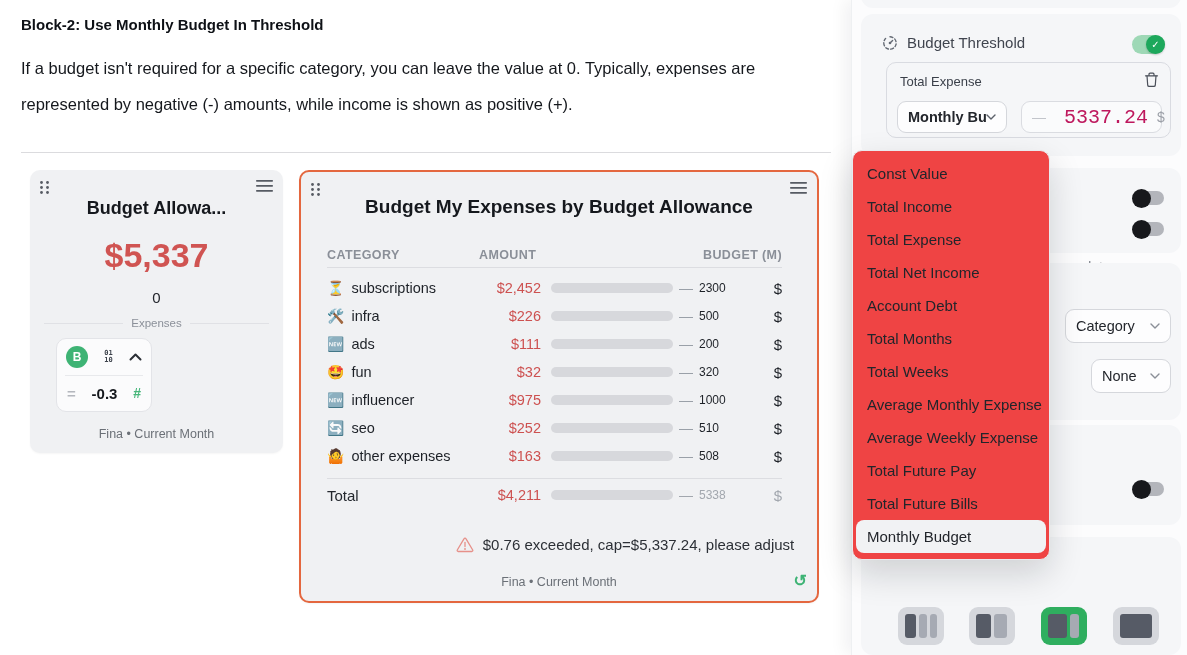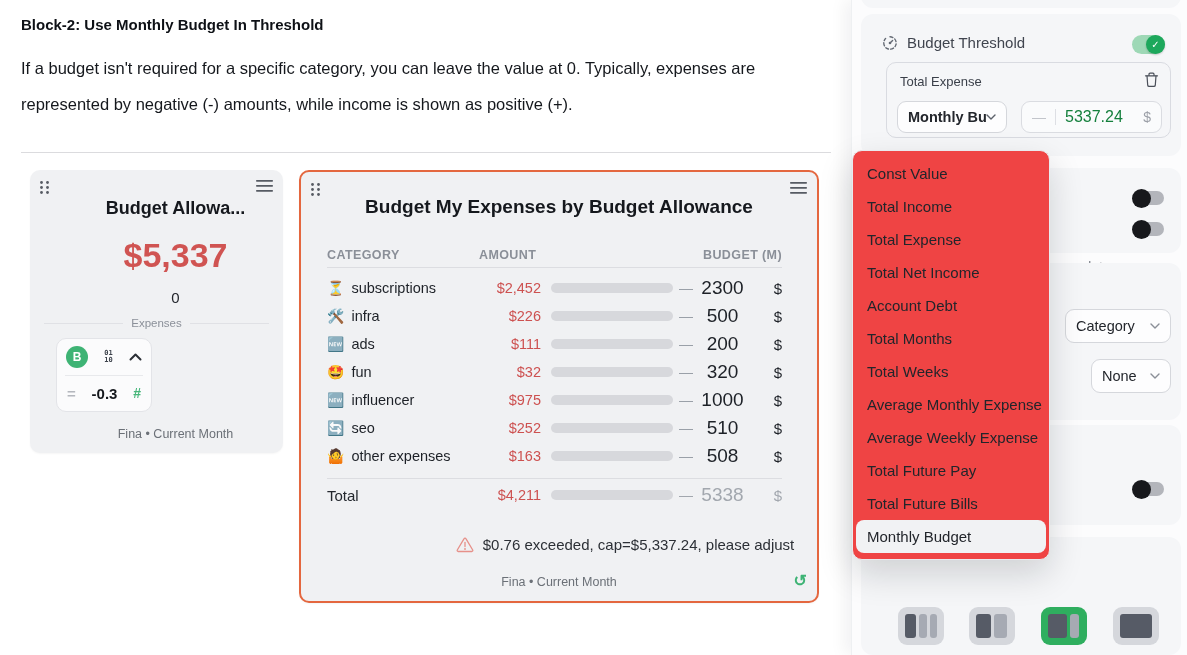--- a/index.html
+++ b/index.html
@@ -11,21 +11,21 @@
     color: #16191f;
     overflow: hidden;
   }
   
   .doc-heading { position:absolute; left:21px; top:16px; font-size:15px; font-weight:bold; color:#0e1116; }
   .doc-par { position:absolute; left:21px; top:50px; width:790px; font-size:16.5px; line-height:36px; color:#15181d; }
   .doc-divider { position:absolute; left:21px; top:152px; width:810px; height:1px; background:#dbdbde; }
 
   
   .card { position:absolute; background:#f0f1f3; border-radius:10px; }
-  .card1 { left:30px; top:170px; width:253px; height:283px; box-shadow:0 1px 2px rgba(0,0,0,.04);padding-left:19px; }
+  .card1 { left:30px; top:170px; width:253px; height:283px; box-shadow:0 1px 2px rgba(0,0,0,.04); }
   .card2 { left:299px; top:170px; width:520px; height:433px; border:2px solid #e4673f; box-shadow:0 1px 2px rgba(0,0,0,.04); }
 
   .drag-handle { position:absolute; left:9px; top:10px; }
   .menu-lines  { position:absolute; right:10px; top:10px; }
 
   .c1-title { position:absolute; top:28px; width:100%; text-align:center; font-size:18px; font-weight:bold; color:#15181d; }
   .c1-value { position:absolute; top:66px; width:100%; text-align:center; font-size:34px; font-weight:bold; color:#d05452; }
   .c1-zero  { position:absolute; top:119px; width:100%; text-align:center; font-size:15px; color:#23262c; }
   .c1-vars  { position:absolute; top:147px; left:14px; right:14px; display:flex; align-items:center; gap:8px; color:#8b9099; font-size:11.5px; }
   .c1-vars::before,.c1-vars::after { content:""; flex:1; height:1px; background:#e0e1e5; }
@@ -46,21 +46,21 @@
   .tbl-div { height:1px; background:#dcdde1; margin-top:3px; }
   .rows { margin-top:6px; }
   .row { display:flex; align-items:center; height:28px; }
   .cell-name { flex:0 0 152px; font-size:14.5px; color:#1d2127; display:flex; align-items:center; gap:7px; white-space:nowrap; overflow:hidden;}
   .cell-name .emo { font-size:14px; }
   .cell-amt  { flex:0 0 62px; text-align:right; font-size:14.5px; color:#cd5150; font-weight:500;}
   .cell-bar  { flex:0 0 132px; display:flex; justify-content:flex-end; }
   .bar-track { width:122px; height:10px; border-radius:5px; background:#d7d8dc; overflow:hidden; }
   .bar-fill  { height:100%; border-radius:5px; }
   .cell-min  { flex:0 0 26px; text-align:center; color:#9aa0a8; font-size:14px; }
-  .cell-bud  { flex:1; text-align:center; font-size:19px; color:#1d2127; }
+  .cell-bud  { flex:1; text-align:left; font-size:12px; color:#1d2127; }
   .cell-cur  { flex:0 0 36px; text-align:right; font-size:15px; color:#1d2127; }
   .hd-cat { flex:0 0 152px; } .hd-amt { flex:0 0 62px; text-align:left; } .hd-spacer{flex:0 0 132px;} .hd-bud { flex:1; text-align:right; }
   .total-row { display:flex; align-items:center; height:32px; }
   .total-row .cell-name { font-size:15px; color:#24282e; }
   .total-row .cell-min,.total-row .cell-bud,.total-row .cell-cur { color:#a2a7ae; }
   .warn { position:absolute; top:364px; left:0; right:0; display:flex; justify-content:center; align-items:center; gap:9px; transform:translateX(66px); font-size:15px; color:#2c3036; }
   .c2-footer { position:absolute; top:403px; width:100%; text-align:center; font-size:12.5px; color:#6b7077; }
   .refresh { position:absolute; right:10px; top:399px; font-size:16px; color:#3db374; font-weight:bold; }
 
   
@@ -76,21 +76,21 @@
   .th-head { position:absolute; left:21px; top:20px; display:flex; align-items:center; gap:9px; font-size:15px; color:#40454f; }
   .inner-box { position:absolute; left:25px; top:48px; right:10px; height:76px; border:1px solid #d9dbe1; border-radius:10px; }
   .ib-label { position:absolute; left:13px; top:11px; font-size:13px; color:#3a3f49; }
   .ib-trash { position:absolute; right:11px; top:9px; }
   .sel { display:flex; align-items:center; justify-content:space-between; background:#fdfdfe; border:1px solid #d5d7dc; border-radius:9px; padding:0 10px; font-size:14.5px; color:#23262c; cursor:pointer; }
   .ib-sel { position:absolute; left:10px; top:38px; width:110px; height:32px; }
   .ib-sel .sel-txt { max-width:80px; overflow:hidden; white-space:nowrap; }
   .ib-val { position:absolute; left:134px; right:8px; top:38px; height:32px; display:flex; align-items:center; gap:9px; background:#fafbfc; border:1px solid #dadce1; border-radius:9px; padding:0 10px; }
   .ib-val .vminus { color:#c2c5cb; font-size:14px; }
   .ib-val .vline { width:1px; height:16px; background:#dddfe4; }
-  .ib-val .vnum { flex:1; font-size:16px; color:#15803d; }
+  .ib-val .vnum { flex:1; font-size:20px; color:#be185d;font-family:Liberation Mono, monospace; }
   .ib-val .vcur { font-size:14px; color:#9ca0a8; }
 
   .toggle { position:absolute; border-radius:10px; }
   .toggle .knob { position:absolute; border-radius:50%; }
   .tg-on { width:33px; height:19px; background:#9ed8b6; }
   .tg-on .knob { right:0; top:0; width:19px; height:19px; background:#1da85c; color:#fff; font-size:10px; display:flex; align-items:center; justify-content:center; box-shadow:0 1px 2px rgba(0,0,0,.2); }
   .tg-off { width:30px; height:14px; background:#b3b5bb; border-radius:7px; }
   .tg-off .knob { left:-2px; top:-2.5px; width:19px; height:19px; background:#17181c; }
 
   .nodata { position:absolute; left:203px; top:51px; font-size:14px; color:#7d828b;margin-top:40px; }

